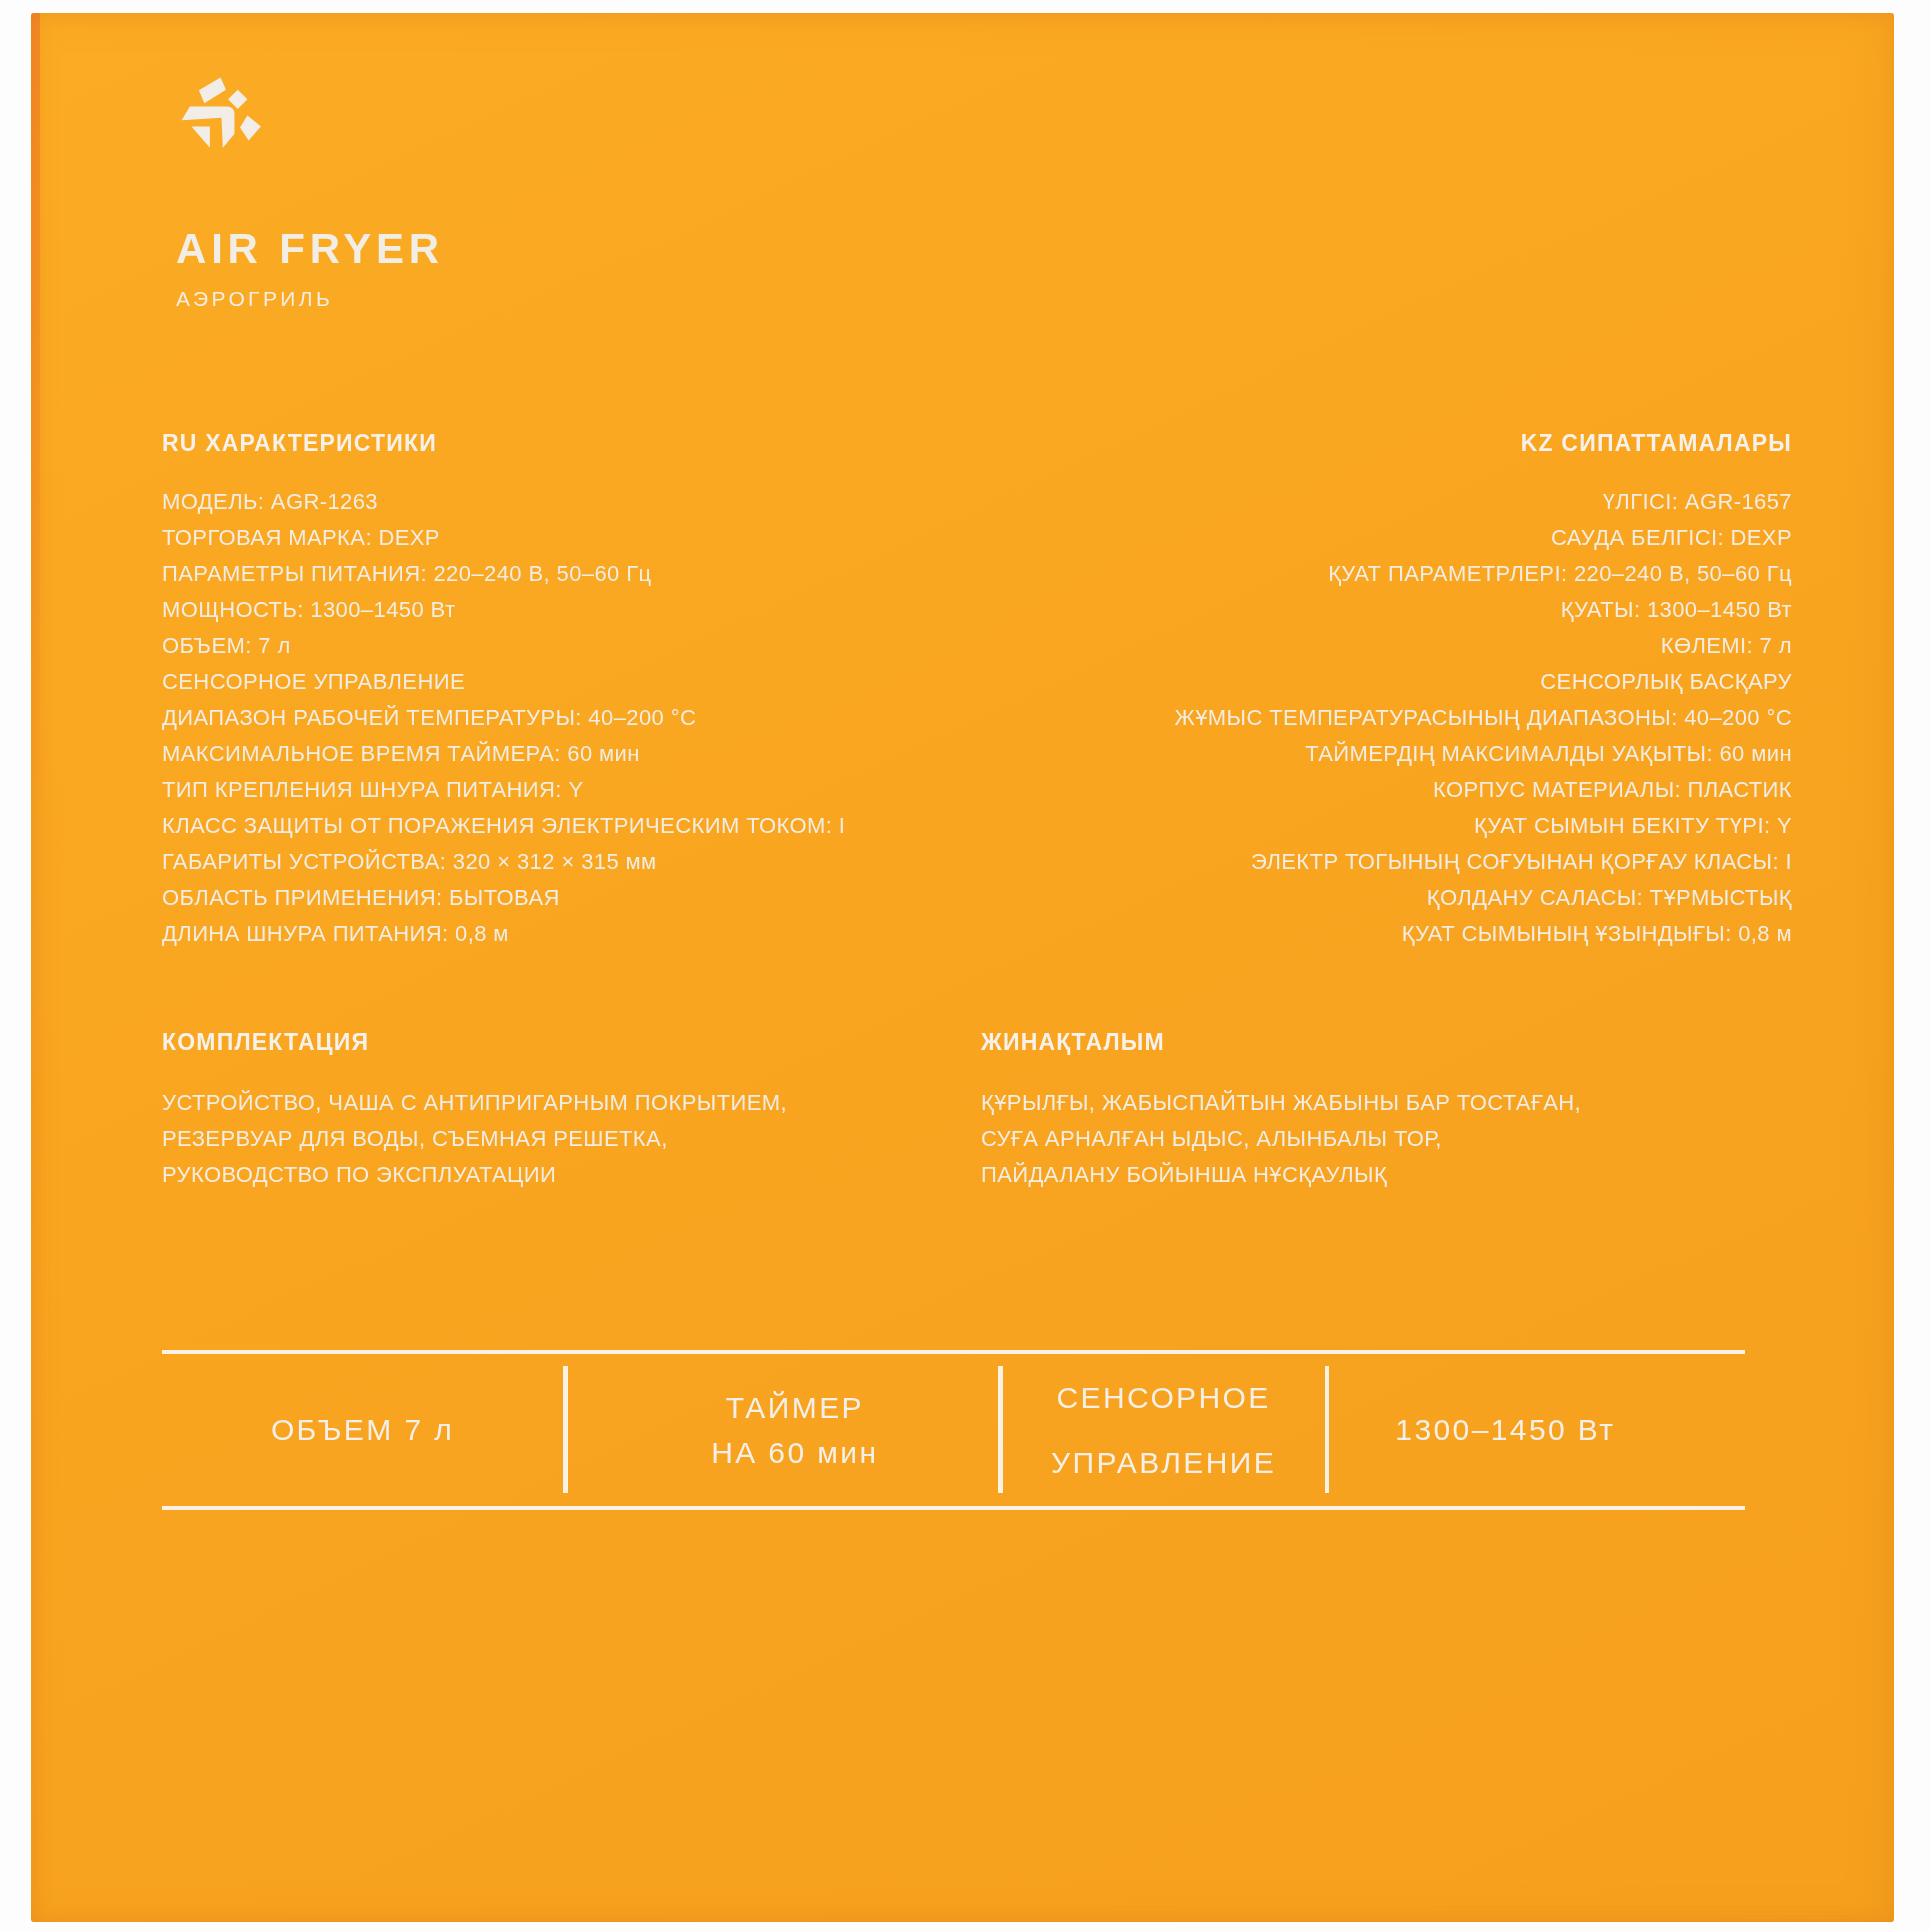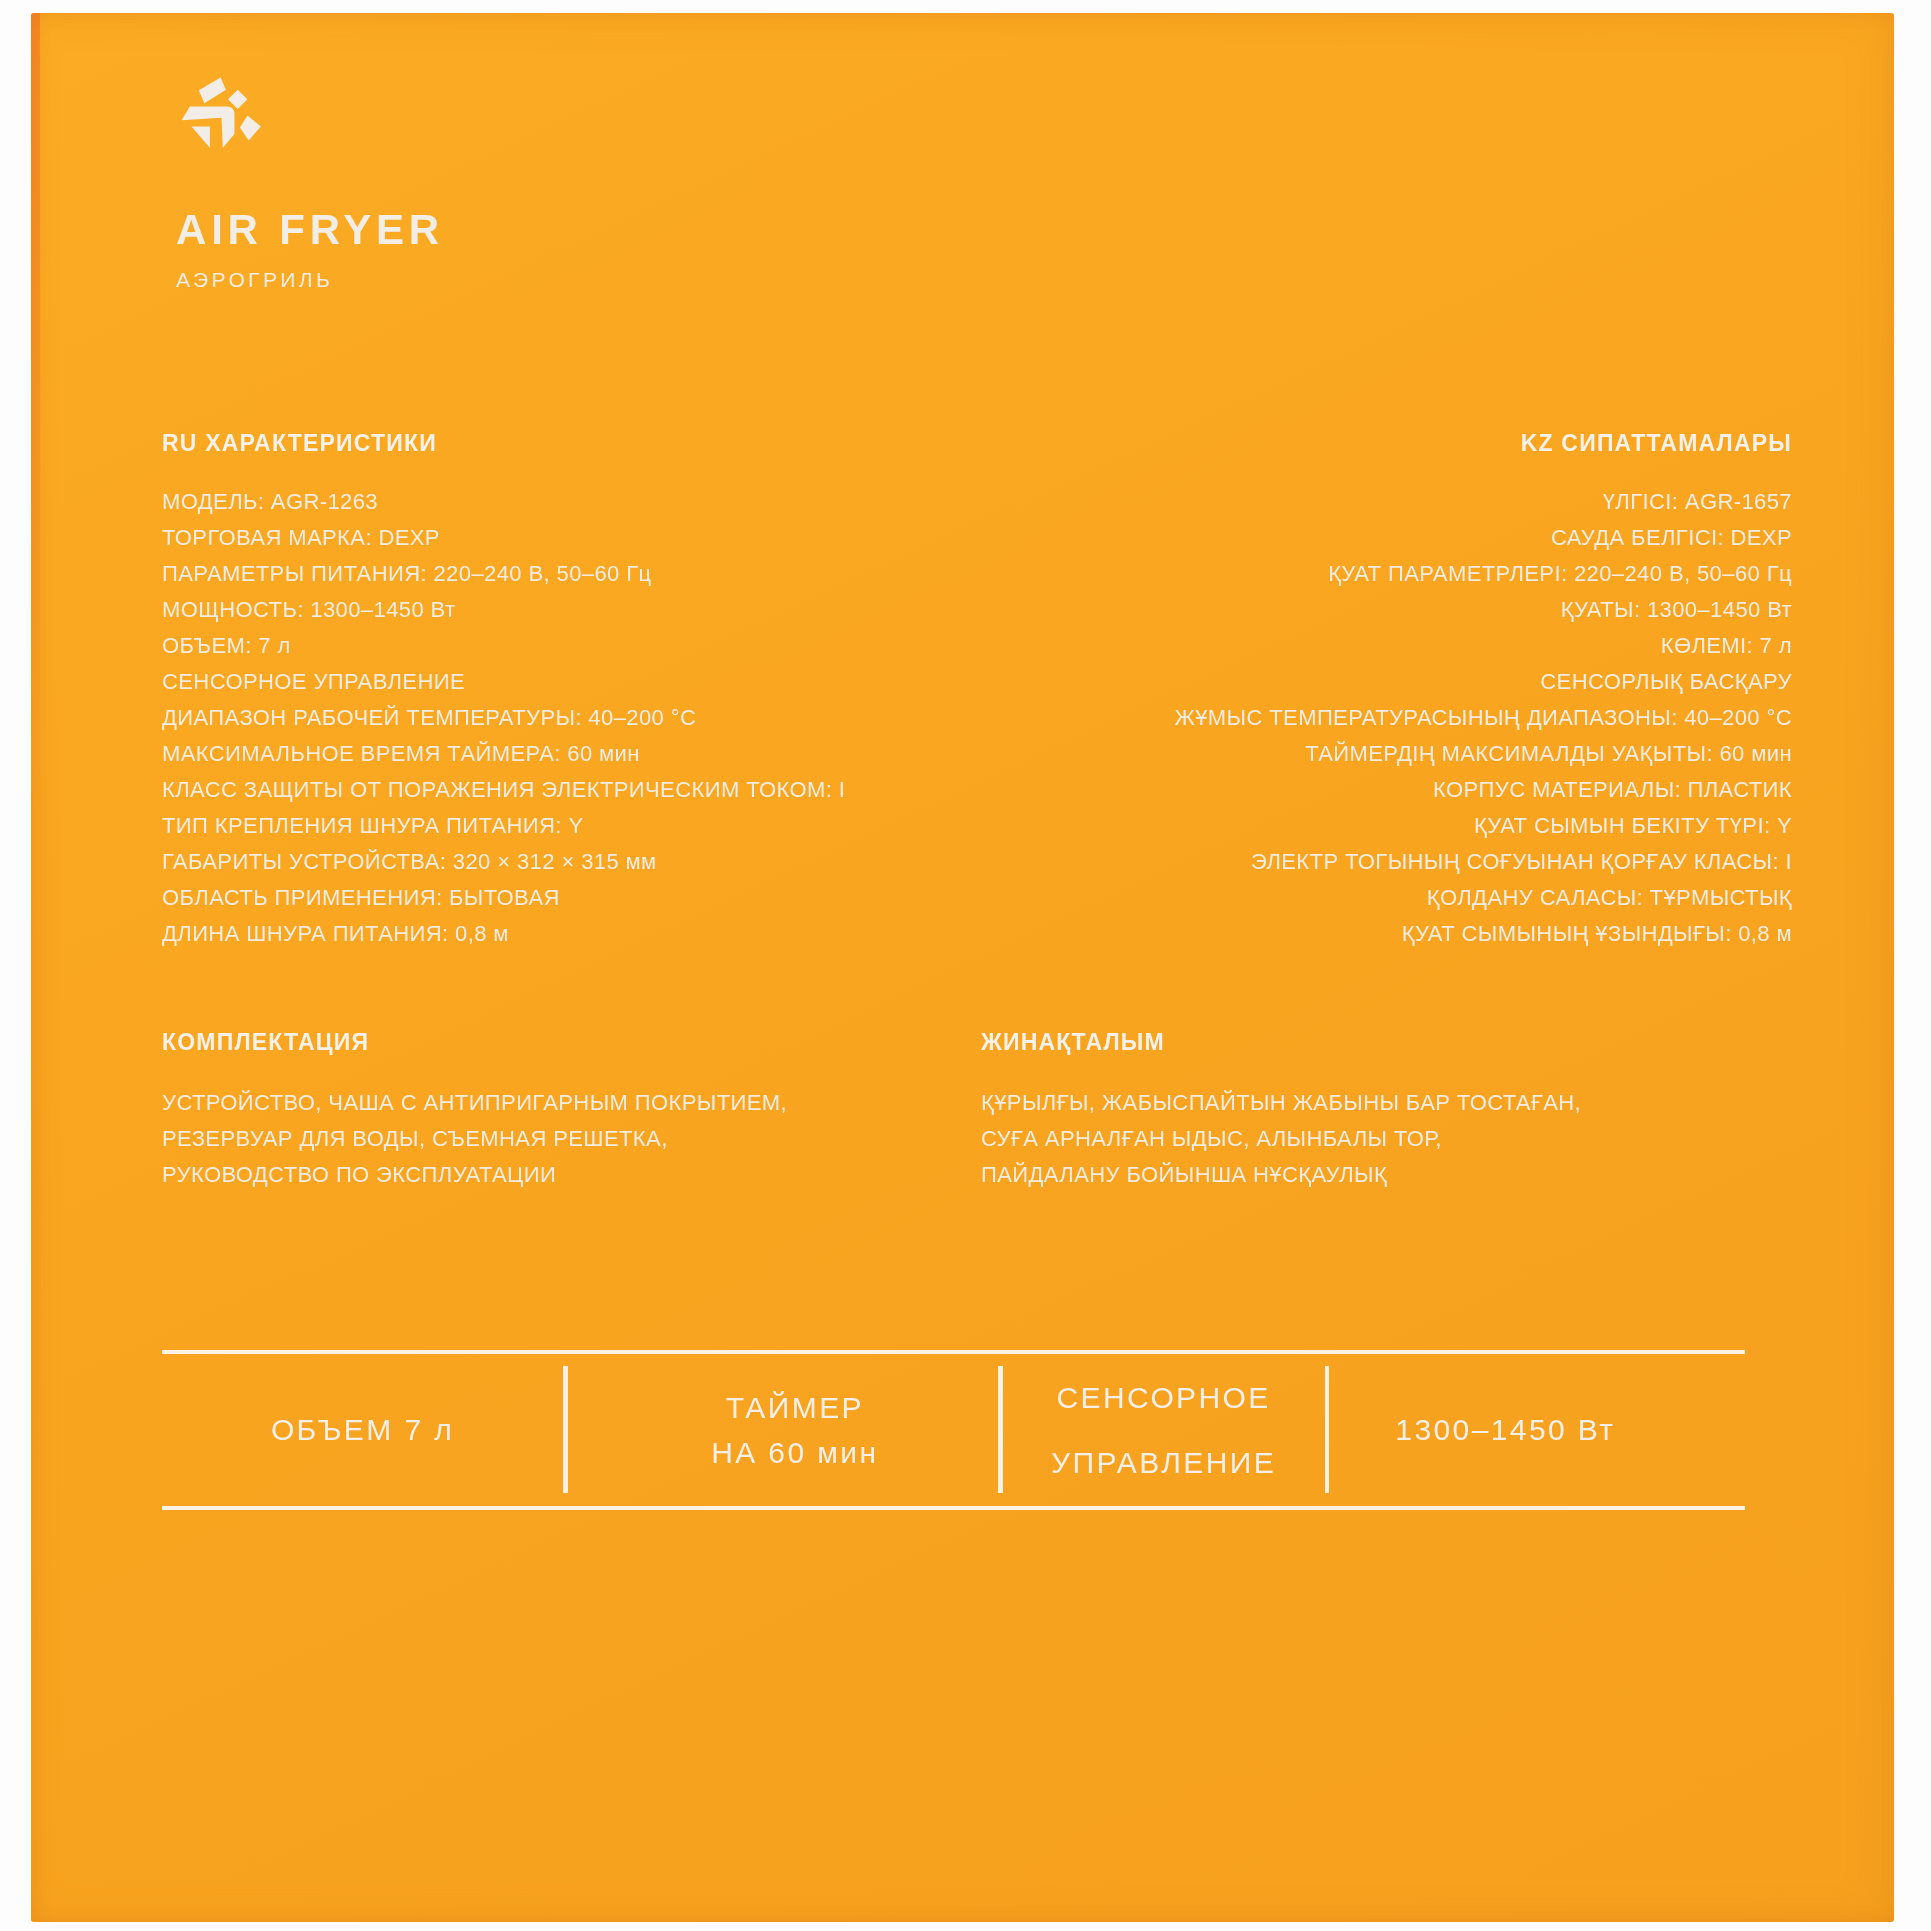--- a/index.html
+++ b/index.html
@@ -18,21 +18,21 @@
   }
   .panel::before {
     content:""; position:absolute; left:0; top:0; width:8.7px; height:42%;
     background:linear-gradient(180deg, rgba(233,92,35,0.40), rgba(233,92,35,0));
     border-radius:2.9px 0 0 0;
   }
   .logo { position:absolute; left:133px; top:45px; width:126px; height:126px; }
   .logo path { fill:#f2eee7; }
 
   .title-block { position:absolute; left:145px; top:193px; color:#f2ede5; }
-  .product-title { font-size:42px; font-weight:bold; letter-spacing:4.8px; }
+  .product-title { font-size:42px; font-weight:bold; letter-spacing:4.8px;margin-top:19px; }
   .product-subtitle { font-size:21px; font-weight:normal; letter-spacing:3.4px; margin-top:14.5px; }
 
   .sec-header { font-size:23px; font-weight:bold; letter-spacing:1.2px; color:#f6f2eb; }
 
   .col { position:absolute; top:417px; width:811px; color:#f2ede4; }
   .col-ru { left:131px; }
   .col-kz { left:950px;text-align:right; }
   .spec-list { margin-top:27px; }
   .spec-line { font-size:22px; line-height:36px; letter-spacing:0.4px; white-space:nowrap; }
 
@@ -79,22 +79,22 @@
       <h2 class="sec-header">RU ХАРАКТЕРИСТИКИ</h2>
       <div class="spec-list">
         <div class="spec-line">МОДЕЛЬ: AGR-1263</div>
         <div class="spec-line">ТОРГОВАЯ МАРКА: DEXP</div>
         <div class="spec-line">ПАРАМЕТРЫ ПИТАНИЯ: 220–240 В, 50–60 Гц</div>
         <div class="spec-line">МОЩНОСТЬ: 1300–1450 Вт</div>
         <div class="spec-line">ОБЪЕМ: 7 л</div>
         <div class="spec-line">СЕНСОРНОЕ УПРАВЛЕНИЕ</div>
         <div class="spec-line">ДИАПАЗОН РАБОЧЕЙ ТЕМПЕРАТУРЫ: 40–200 °C</div>
         <div class="spec-line">МАКСИМАЛЬНОЕ ВРЕМЯ ТАЙМЕРА: 60 мин</div>
+        <div class="spec-line">ТИП КРЕПЛЕНИЯ ШНУРА ПИТАНИЯ: Y</div>
         <div class="spec-line">КЛАСС ЗАЩИТЫ ОТ ПОРАЖЕНИЯ ЭЛЕКТРИЧЕСКИМ ТОКОМ: I</div>
-        <div class="spec-line">ТИП КРЕПЛЕНИЯ ШНУРА ПИТАНИЯ: Y</div>
         <div class="spec-line">ГАБАРИТЫ УСТРОЙСТВА: 320 × 312 × 315 мм</div>
         <div class="spec-line">ОБЛАСТЬ ПРИМЕНЕНИЯ: БЫТОВАЯ</div>
         <div class="spec-line">ДЛИНА ШНУРА ПИТАНИЯ: 0,8 м</div>
       </div>
     </section>
 
     <section class="col col-kz">
       <h2 class="sec-header">KZ СИПАТТАМАЛАРЫ</h2>
       <div class="spec-list">
         <div class="spec-line">ҮЛГІСІ: AGR-1657</div>

